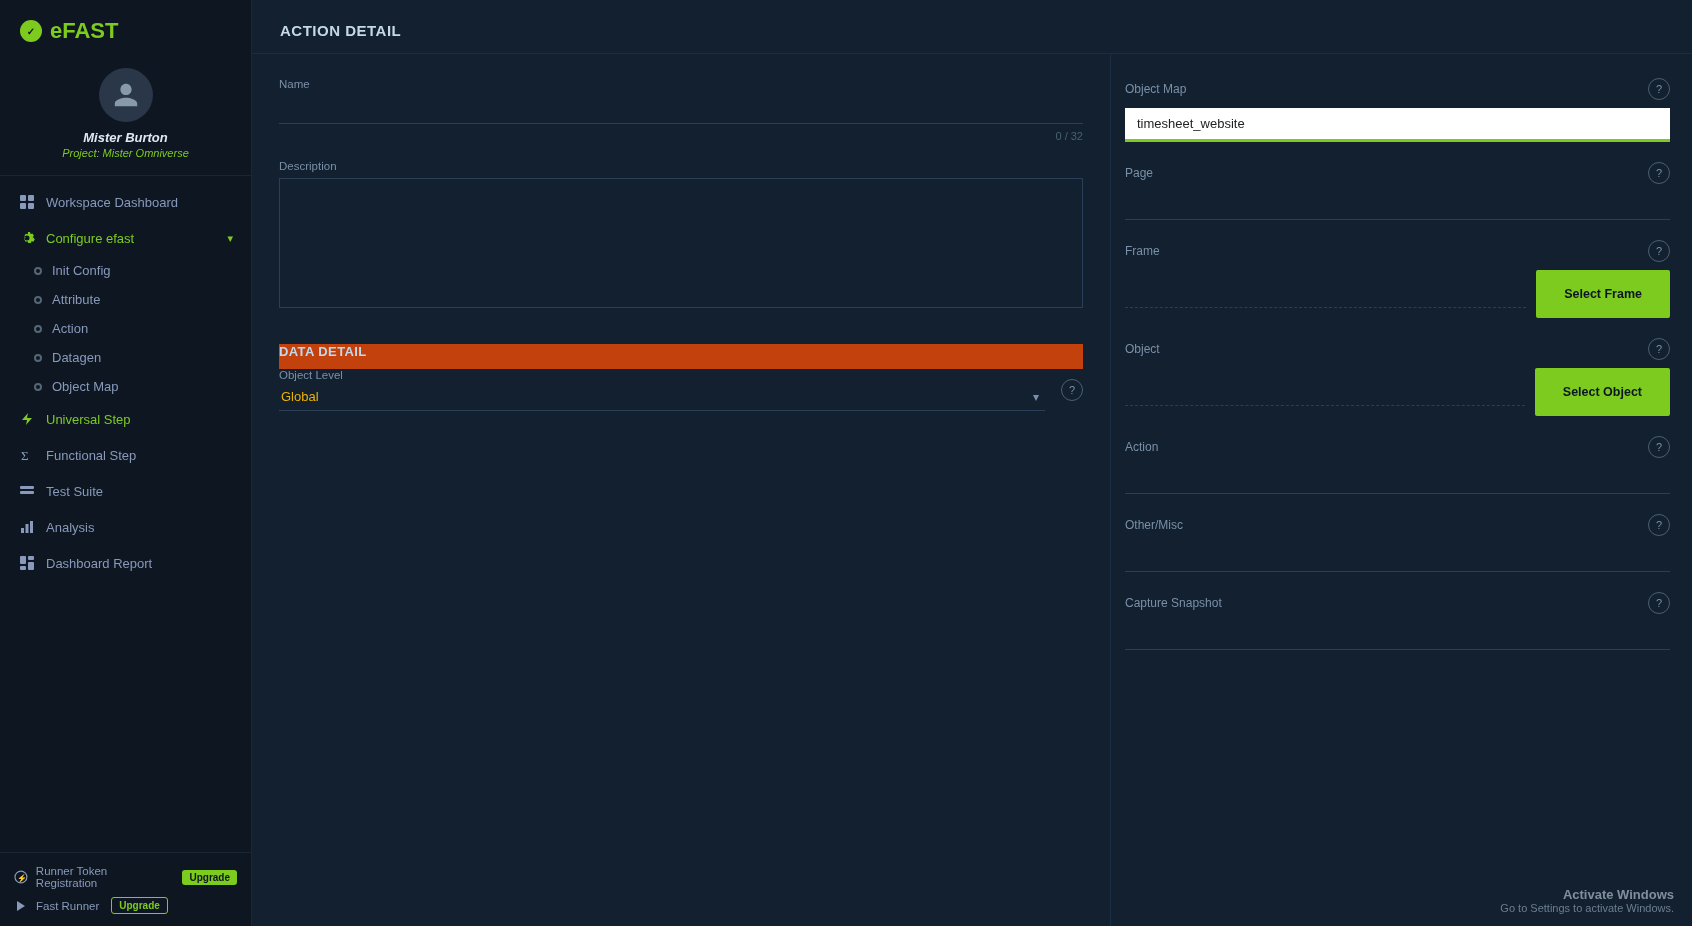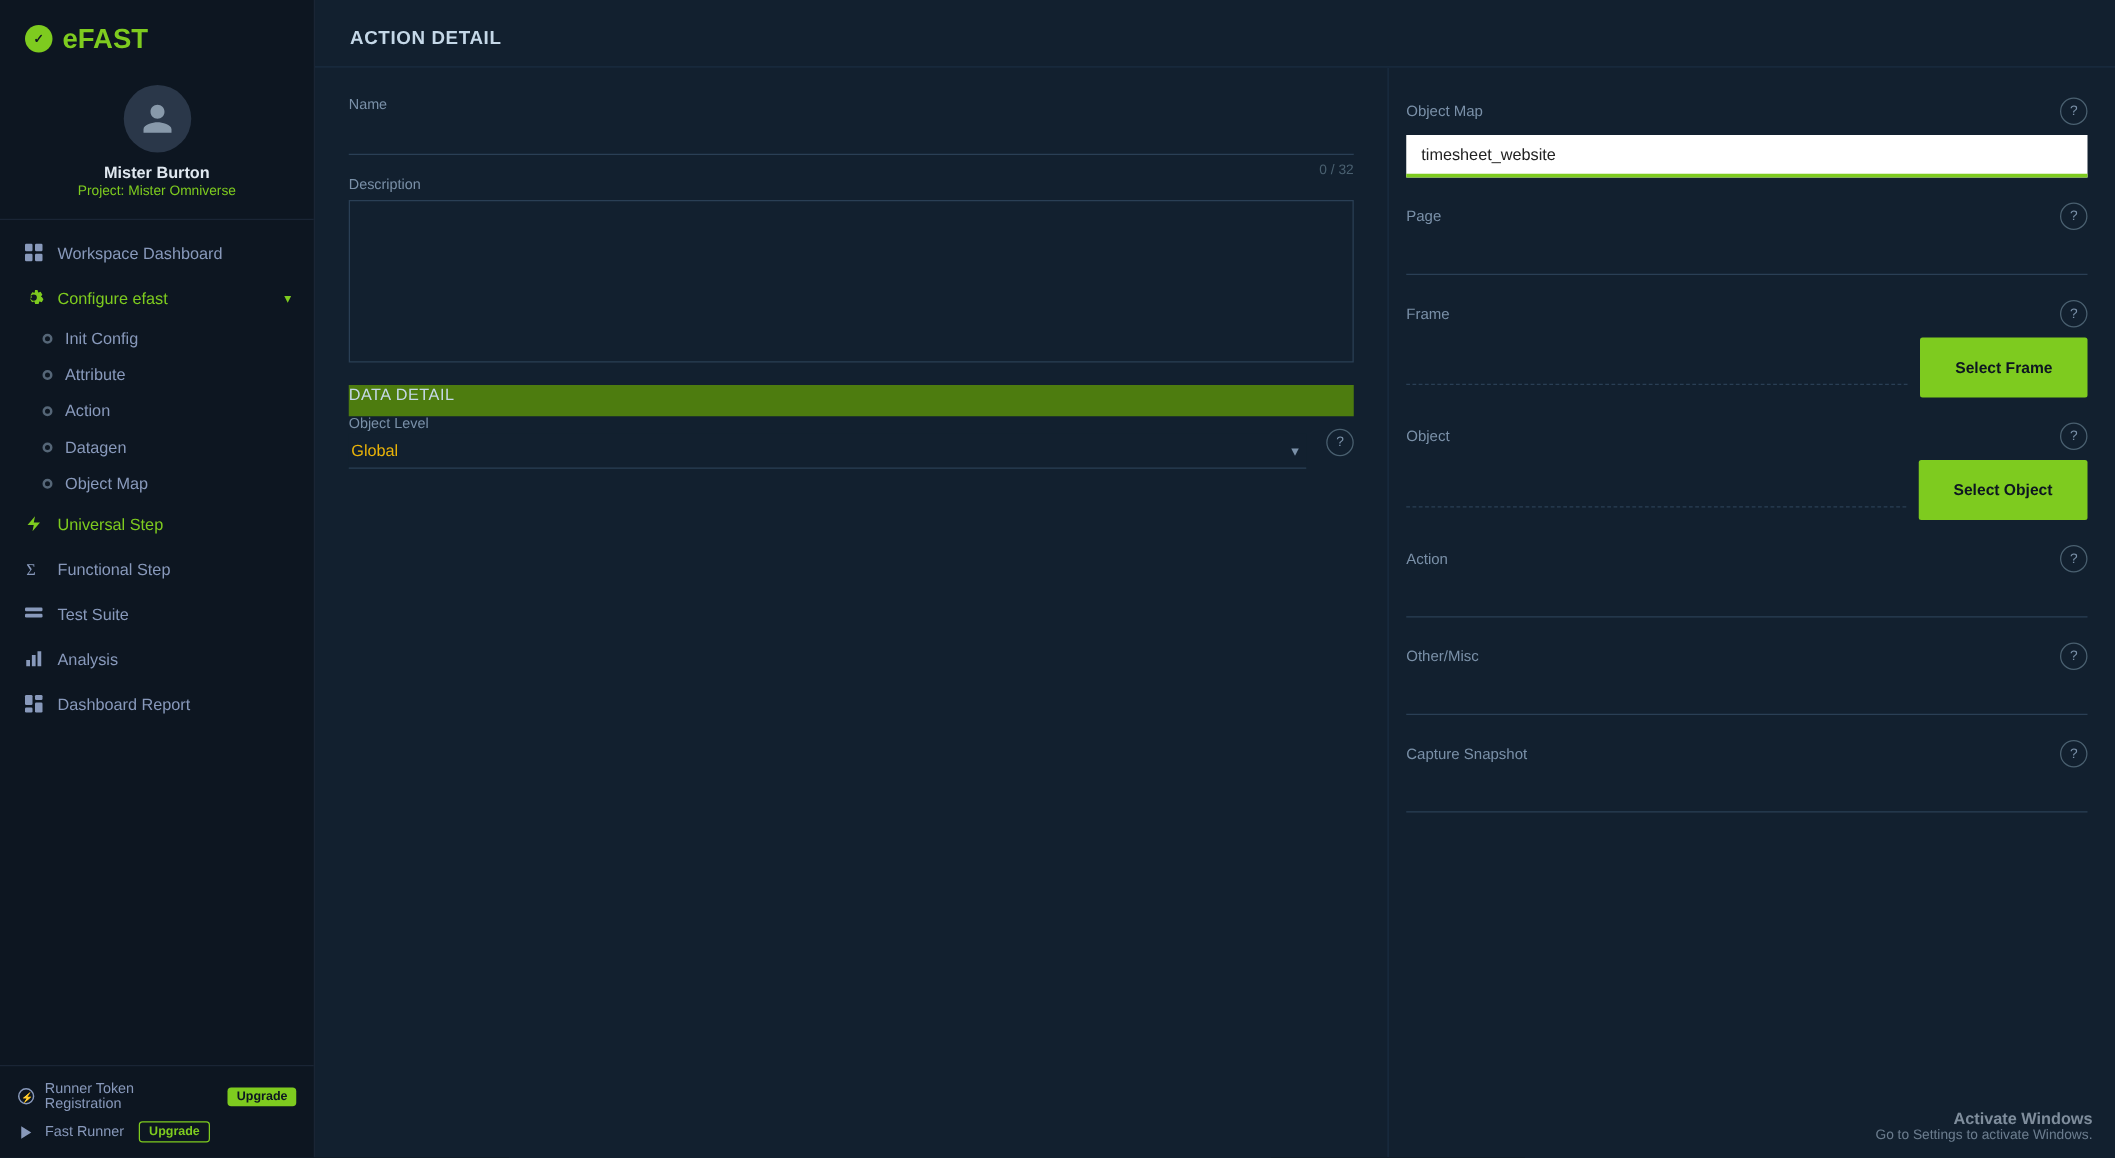--- a/index.html
+++ b/index.html
@@ -41,20 +41,21 @@
       border-radius: 50%;
       display: flex; align-items: center; justify-content: center;
       font-size: 10px; color: #0d1621; font-weight: bold;
     }
     .user-section {
       display: flex;
       flex-direction: column;
       align-items: center;
       padding: 14px 10px 16px;
       border-bottom: 1px solid #1a2535;
+      font-style: italic;
     }
     .user-avatar {
       width: 54px; height: 54px;
       border-radius: 50%;
       background: #2a3749;
       display: flex; align-items: center; justify-content: center;
       margin-bottom: 8px;
     }
     .user-avatar svg { width: 28px; height: 28px; fill: #8899aa; }
     .user-name {
@@ -164,20 +165,21 @@
       display: flex;
       gap: 0;
     }
 
     
     .left-panel {
       flex: 1;
       padding: 24px 27px;
       display: flex;
       flex-direction: column;
+      gap: 18px;
       max-width: 858px;
     }
     .field-group { display: flex; flex-direction: column; gap: 4px; }
     .field-label {
       font-size: 11.5px;
       color: #7a90a8;
       margin-bottom: 2px;
     }
     .field-counter {
       font-size: 11px;
@@ -204,24 +206,24 @@
       width: 100%;
       height: 130px;
       outline: none;
       resize: none;
     }
 
     
     .section-divider {
       padding: 14px 28px 6px;
       font-size: 13px;
-      font-weight: 400;
+      font-weight: 700;
       color: #c5d8e8;
       letter-spacing: 0.4px;
-      background: #4d7c0f;
+      background: #c2410c;
     }
     .data-row {
       display: flex;
       align-items: center;
       gap: 16px;
     }
     .select-input {
       background: #12202f;
       border: none;
       border-bottom: 1.5px solid #2a3f55;

